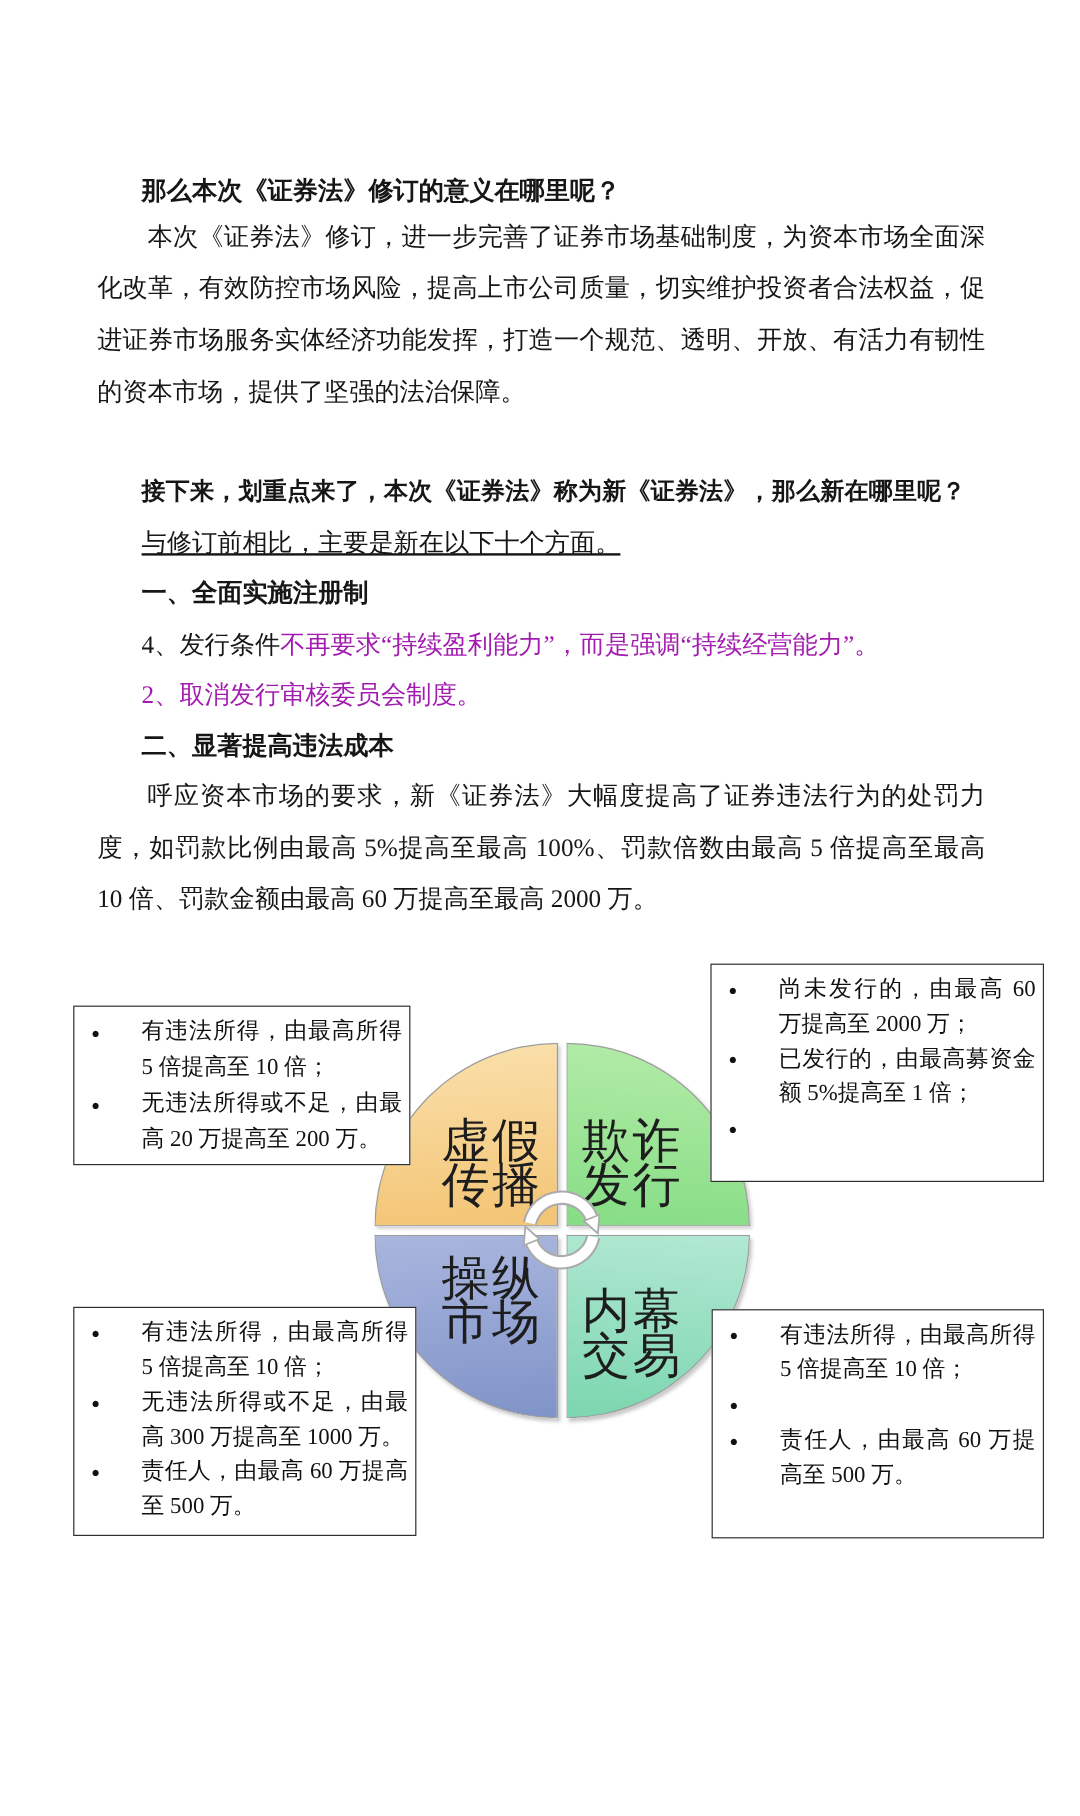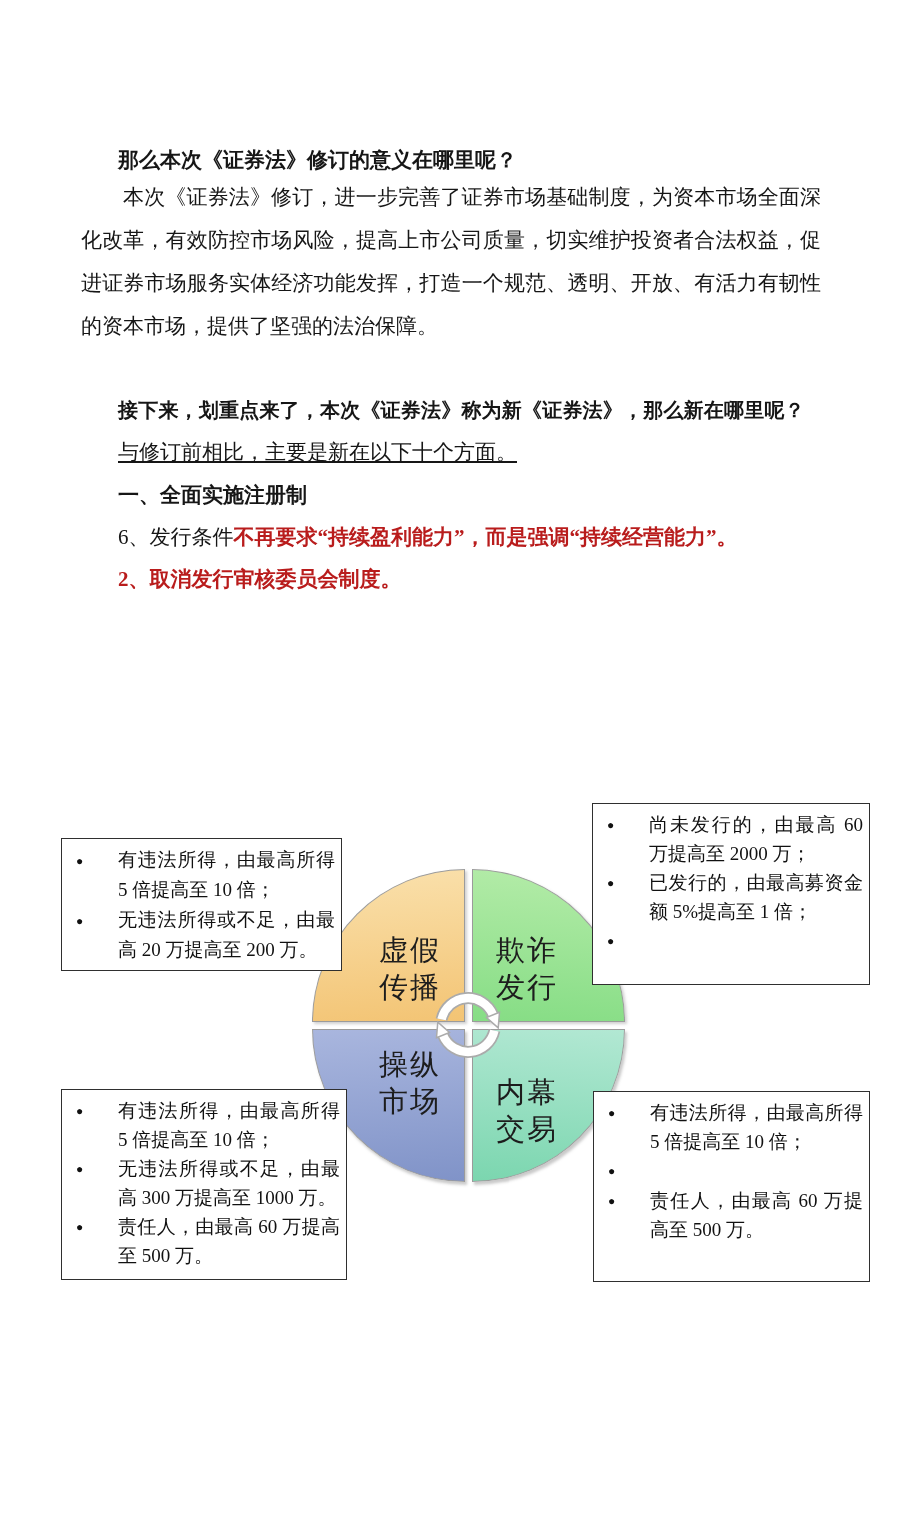--- a/index.html
+++ b/index.html
@@ -5,21 +5,21 @@
   html,body{margin:0;padding:0;background:#ffffff;}
   .page{position:relative;width:900px;height:1513px;background:#ffffff;overflow:hidden;
         font-family:"Liberation Serif","DejaVu Serif",serif;color:#161616;}
   
   .tx{position:absolute;left:81px;width:740px;font-size:21px;line-height:43px;}
   .bold{font-weight:bold;}
   .hei{font-family:"Liberation Sans","DejaVu Sans",sans-serif;}
   .ind{padding-left:37px;}
   .just{text-align:justify;text-indent:42px;}
   .nowrap{white-space:nowrap;}
-  .red{color:#b91c1c;font-weight:bold;}
+  .red{color:#a21caf;font-weight:normal;}
   .h-one{top:138px;}
   .p-one{top:176px;}
   .h-two{top:389px;font-size:20px;letter-spacing:.2px;}
   .l-intro{top:431px;text-decoration:underline;}
   .s1-title{top:473px;}
   .s1-i1{top:516px;}
   .s1-i2{top:558px;}
   .s2-title{top:600px;}
   .p-two{top:642px;}
   
@@ -31,21 +31,21 @@
   .quad-tr{left:472px;top:869px;border-radius:0 100% 0 0;
         background:linear-gradient(185deg,#b5eca9 0%,#86dd85 100%);
         box-shadow:2px 2px 3px rgba(120,120,120,.35);}
   .quad-bl{left:312px;top:1029px;border-radius:0 0 0 100%;
         background:linear-gradient(175deg,#a9b6de 0%,#8093c8 100%);
         box-shadow:2px 3px 3px rgba(120,120,120,.4);}
   .quad-br{left:472px;top:1029px;border-radius:0 0 100% 0;
         background:linear-gradient(185deg,#b2e8d3 0%,#7bd6af 100%);
         box-shadow:2px 3px 3px rgba(120,120,120,.4);}
   .qlabel{position:absolute;width:130px;text-align:center;z-index:3;
-        font-size:29px;line-height:37px;color:#1d1d1d;letter-spacing:2px;}
+        font-size:40px;line-height:37px;color:#1d1d1d;letter-spacing:2px;}
   .ql-tl{left:345px;top:932px;}
   .ql-tr{left:462px;top:932px;}
   .ql-bl{left:345px;top:1046px;}
   .ql-br{left:462px;top:1074px;}
   .cycle-icon{position:absolute;left:418px;top:975px;width:100px;height:100px;z-index:4;}
   
   .callout{position:absolute;background:#ffffff;border:1px solid #2f2f2f;z-index:5;
         box-sizing:border-box;padding:6px 6px 0 14px;font-size:19px;color:#111;}
   .box-tl{left:61px;top:838px;width:281px;height:133px;}
   .box-tr{left:592px;top:803px;width:278px;height:182px;}
@@ -64,25 +64,27 @@
   <div class="tx bold hei ind h-one">那么本次《证券法》修订的意义在哪里呢？</div>
 
   <div class="tx just p-one">本次《证券法》修订，进一步完善了证券市场基础制度，为资本市场全面深化改革，有效防控市场风险，提高上市公司质量，切实维护投资者合法权益，促进证券市场服务实体经济功能发挥，打造一个规范、透明、开放、有活力有韧性的资本市场，提供了坚强的法治保障。</div>
 
   <div class="tx bold hei ind nowrap h-two">接下来，划重点来了，本次《证券法》称为新《证券法》，那么新在哪里呢？</div>
 
   <div class="tx ind l-intro">与修订前相比，主要是新在以下十个方面。</div>
 
   <div class="tx bold hei ind s1-title">一、全面实施注册制</div>
 
-  <div class="tx ind nowrap s1-i1"><span>6、发行条件</span><span class="red">不再要求“持续盈利能力”，而是强调“持续经营能力”。</span></div>
+  <div class="tx ind nowrap s1-i1"><span>4、发行条件</span><span class="red">不再要求“持续盈利能力”，而是强调“持续经营能力”。</span></div>
 
   <div class="tx ind nowrap red s1-i2">2、取消发行审核委员会制度。</div>
 
+  <div class="tx bold hei ind s2-title">二、显著提高违法成本</div>
 
+  <div class="tx just p-two">呼应资本市场的要求，新《证券法》大幅度提高了证券违法行为的处罚力度，如罚款比例由最高 5%提高至最高 100%、罚款倍数由最高 5 倍提高至最高 10 倍、罚款金额由最高 60 万提高至最高 2000 万。</div>
 
   <div>
     <div class="quad quad-tl"></div>
     <div class="quad quad-tr"></div>
     <div class="quad quad-bl"></div>
     <div class="quad quad-br"></div>
 
     <div class="qlabel ql-tl"><span>虚假</span><br><span>传播</span></div>
     <div class="qlabel ql-tr"><span>欺诈</span><br><span>发行</span></div>
     <div class="qlabel ql-bl"><span>操纵</span><br><span>市场</span></div>

